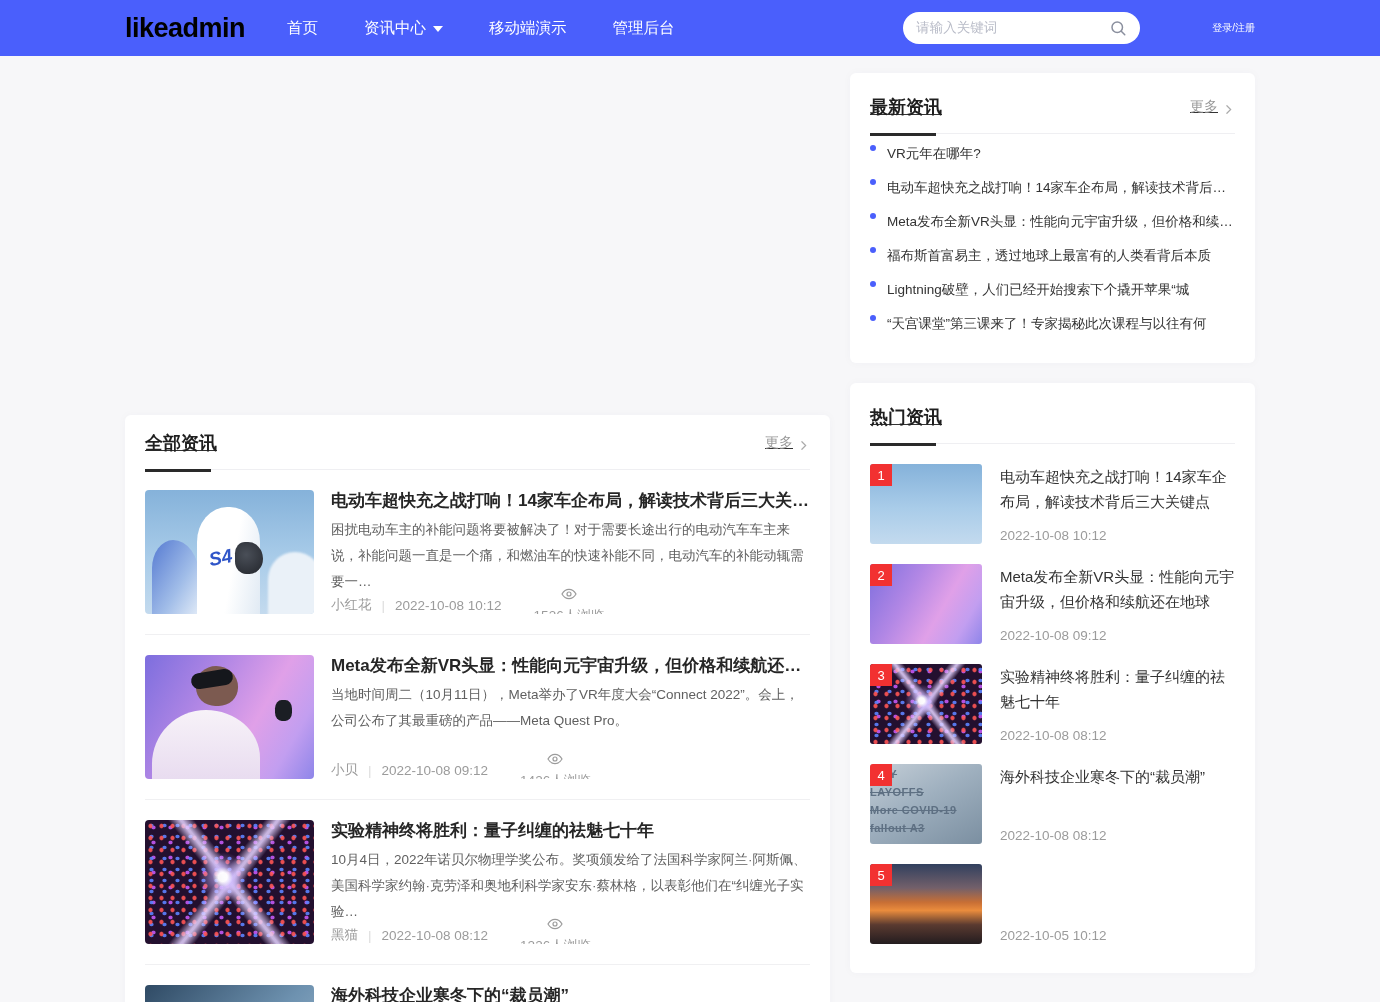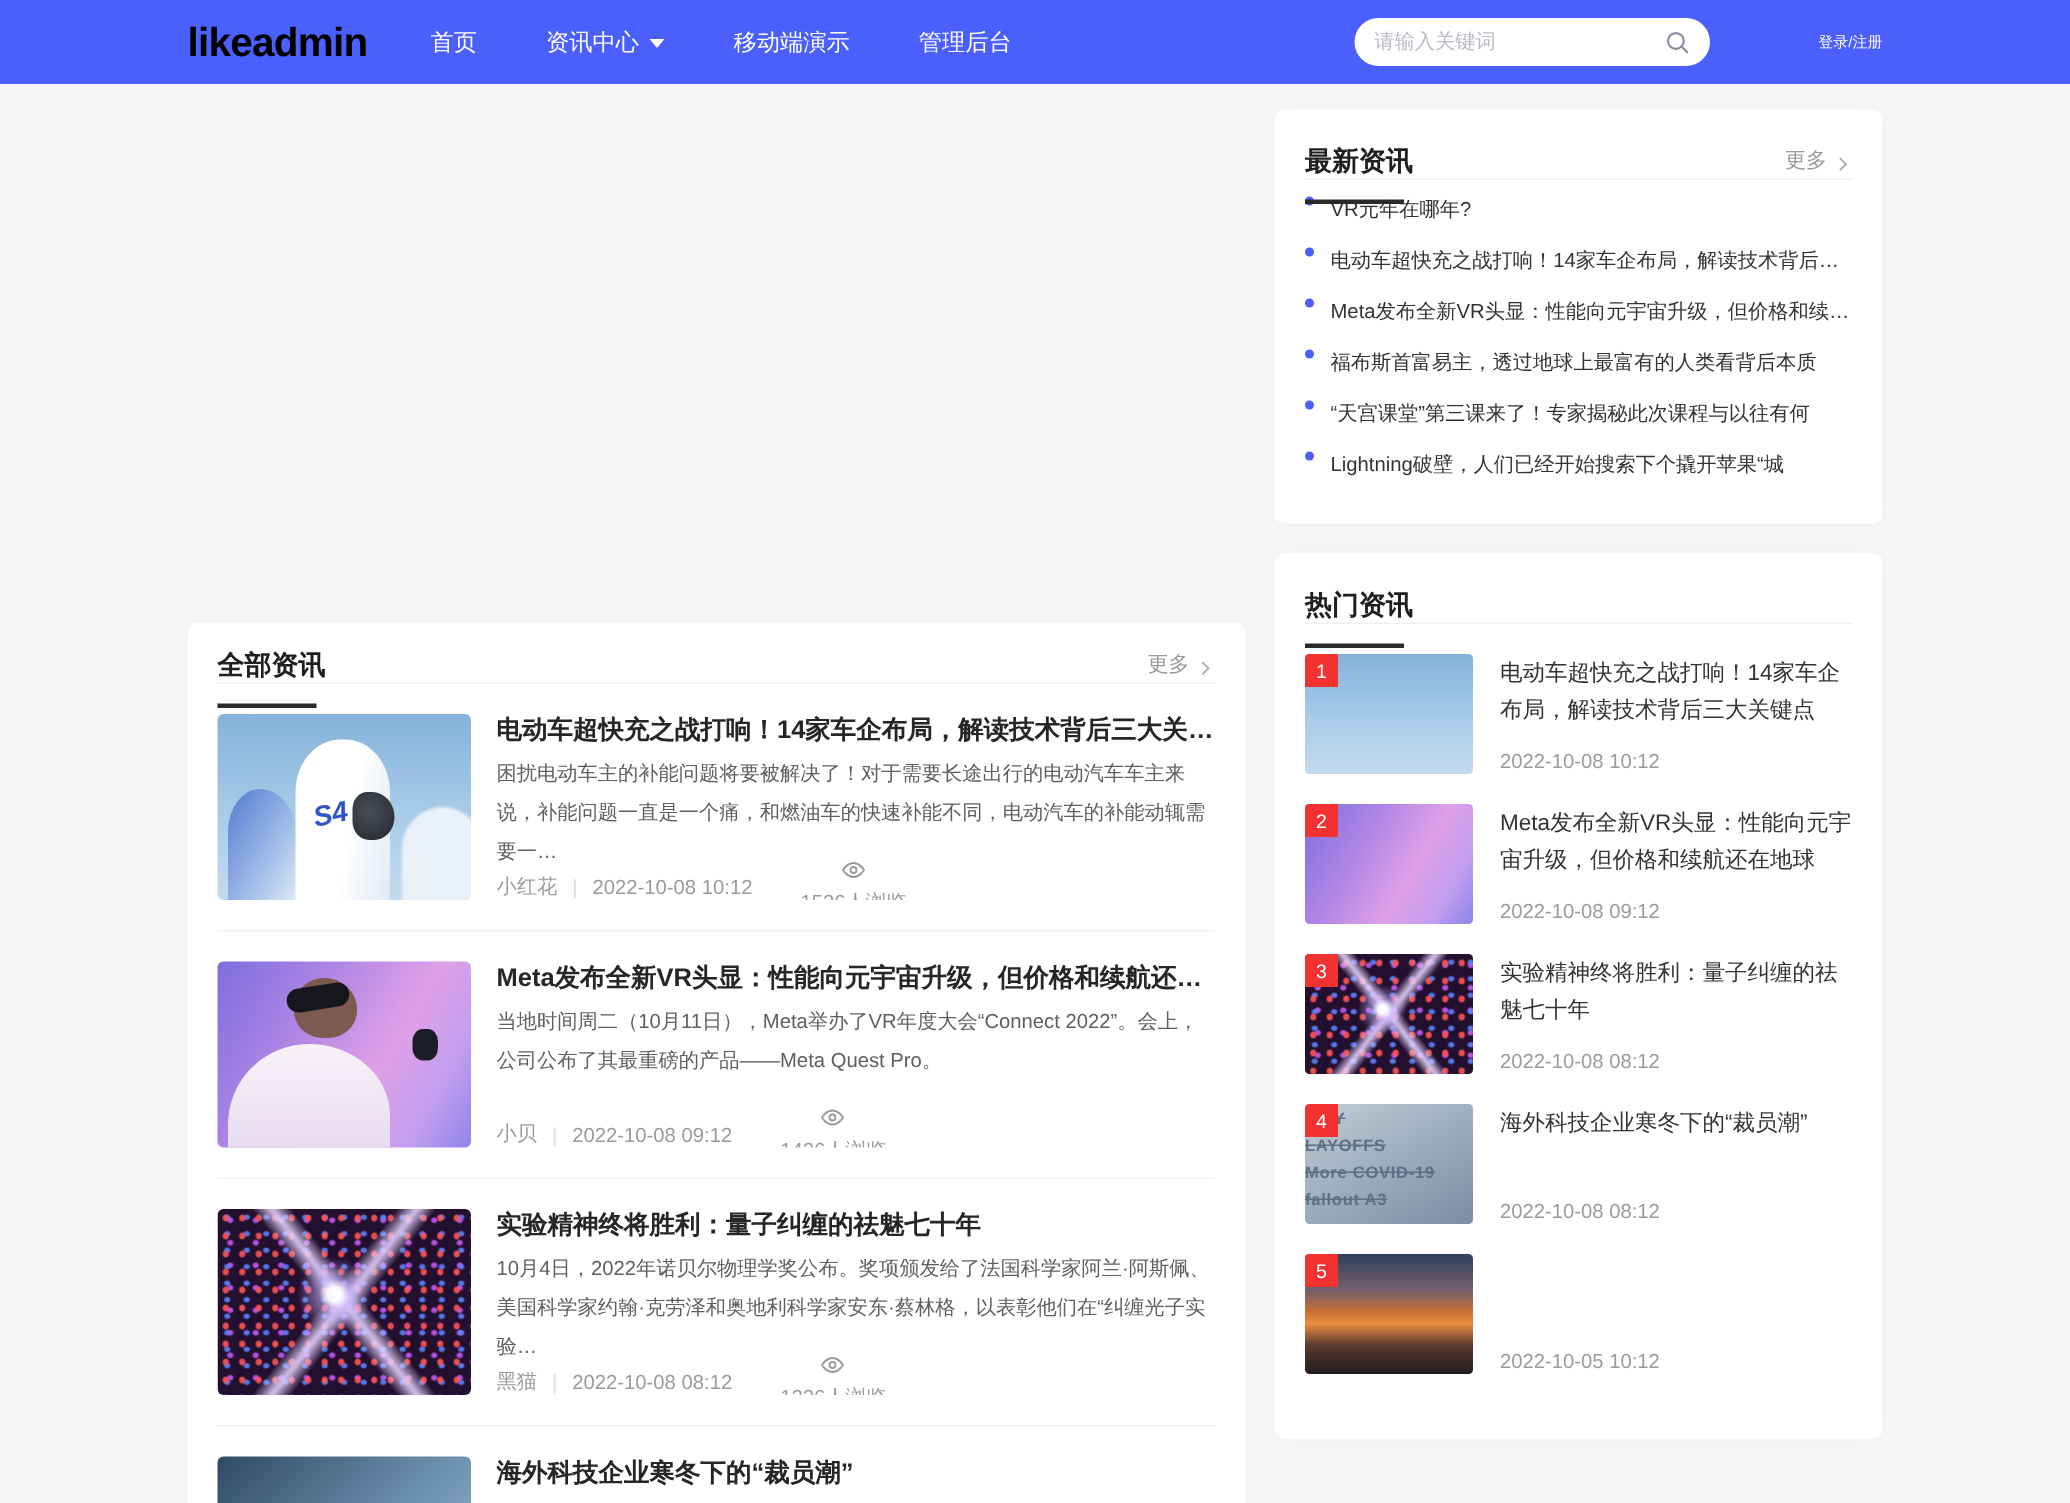--- a/index.html
+++ b/index.html
@@ -26,21 +26,21 @@
   .search-input::placeholder{color:#b9bcc8;}
   .search-icon{display:flex;align-items:center;cursor:pointer;}
   .login-link{color:#fff;font-size:10px;margin-left:72px;cursor:pointer;white-space:nowrap;}
   
   .main{width:1130px;margin:0 auto;display:flex;gap:20px;}
   .col-left{width:705px;flex-shrink:0;}
   .col-right{width:405px;flex-shrink:0;}
   .banner-spacer{height:359px;}
   .card{background:#fff;border-radius:6px;box-shadow:0 0 10px rgba(30,40,80,0.03);}
   
-  .card-header{display:flex;justify-content:space-between;align-items:center;border-bottom:1px solid #efeff2;}
+  .card-header{display:flex;justify-content:space-between;align-items:center;border-bottom:1px solid #efeff2;padding-bottom:14px;text-decoration:underline;}
   .card-title{font-size:18px;font-weight:700;color:#1f1f1f;position:relative;}
   .card-title::after{content:"";position:absolute;left:0;bottom:-17px;width:66px;height:3px;background:#2a2a2a;}
   .more-link{display:flex;align-items:flex-end;color:#999;font-size:14px;cursor:pointer;gap:4px;}
   
   .latest-card{margin-top:17px;padding:22px 20px 14px;}
   .latest-list{margin-top:11px;}
   .latest-item{display:flex;align-items:flex-start;height:34px;cursor:pointer;}
   .dot{width:6px;height:6px;border-radius:50%;background:var(--accent);margin-right:11px;flex-shrink:0;}
   .latest-text{font-size:13.5px;color:#333;white-space:nowrap;overflow:hidden;text-overflow:ellipsis;}
   
@@ -256,25 +256,25 @@
         <div class="latest-item">
           <span class="dot"></span>
           <span class="latest-text">Meta发布全新VR头显：性能向元宇宙升级，但价格和续…还</span>
         </div>
         <div class="latest-item">
           <span class="dot"></span>
           <span class="latest-text">福布斯首富易主，透过地球上最富有的人类看背后本质</span>
         </div>
         <div class="latest-item">
           <span class="dot"></span>
+          <span class="latest-text">Lightning破壁，人们已经开始搜索下个撬开苹果“城</span>
+        </div>
+        <div class="latest-item">
+          <span class="dot"></span>
           <span class="latest-text">“天宫课堂”第三课来了！专家揭秘此次课程与以往有何</span>
-        </div>
-        <div class="latest-item">
-          <span class="dot"></span>
-          <span class="latest-text">Lightning破壁，人们已经开始搜索下个撬开苹果“城</span>
         </div>
       </div>
     </div>
 
     <div class="card hot-card">
       <div class="card-header">
         <div class="card-title">热门资讯</div>
       </div>
 
       <div class="hot-item">

